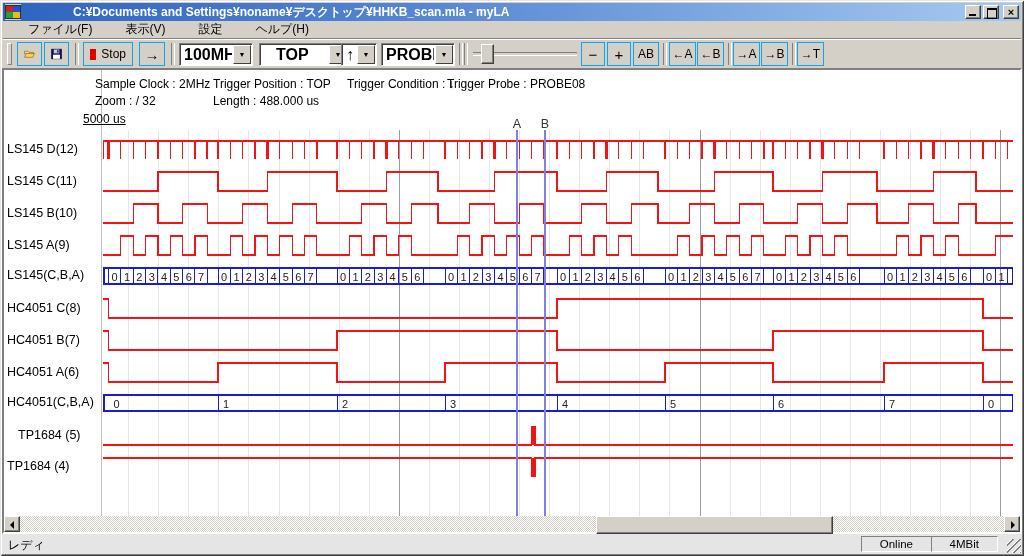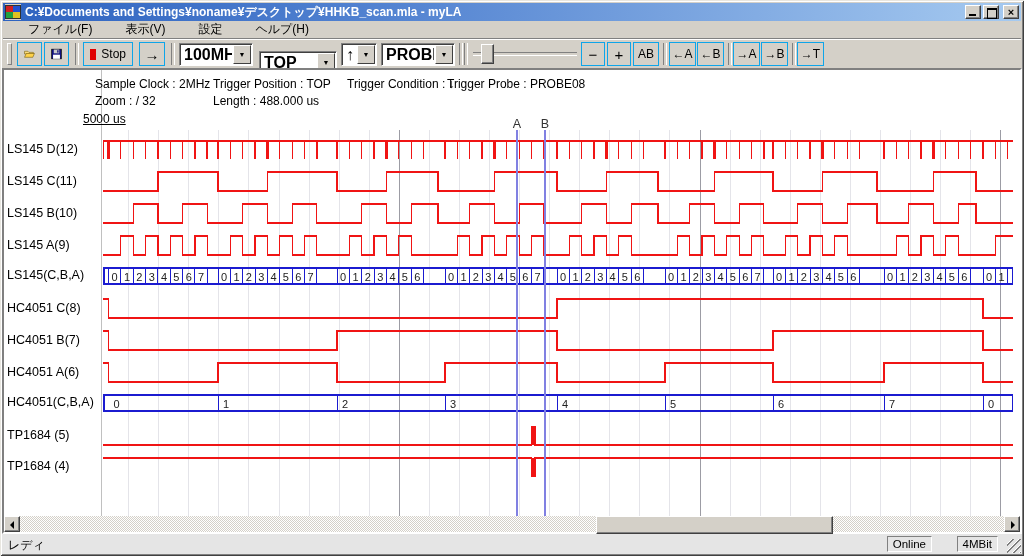--- a/index.html
+++ b/index.html
@@ -1,21 +1,21 @@
 <!DOCTYPE html>
 <html><head>
 <meta charset="utf-8">
 <style>
   html,body{margin:0;padding:0;background:#777;}
   body{width:1024px;height:556px;position:relative;font-family:"Liberation Sans","DejaVu Sans",sans-serif;}
   .window{position:absolute;left:0;top:0;width:1024px;height:556px;background:#d4d0c8;
     box-shadow:inset 1px 1px 0 #e8e6e0, inset -1px -1px 0 #404040, inset 2px 2px 0 #fff, inset -2px -2px 0 #808080;}
   
   .titlebar{position:absolute;left:3px;top:3px;width:1018px;height:18px;
-    background:linear-gradient(90deg,#2e63c0 0%,#5585d2 40%,#a6caf0 100%);display:flex;align-items:center;}
+    background:linear-gradient(90deg,#2e63c0 0%,#5585d2 40%,#a6caf0 100%);display:flex;align-items:center;gap:48px;}
   .app-icon{width:16px;height:16px;margin-left:2px;flex:0 0 16px;}
   .title-text{color:#fff;font-size:12px;font-weight:bold;margin-left:4px;white-space:nowrap;overflow:hidden;flex:1;}
   .win-buttons{display:flex;gap:2px;margin-right:2px;}
   .winbtn{width:16px;height:14px;background:#d4d0c8;border:1px solid;border-color:#fff #404040 #404040 #fff;
     box-shadow:inset -1px -1px 0 #808080;padding:0;position:relative;cursor:default;}
   .winbtn.close{margin-left:2px;}
   .glyph-min{position:absolute;left:3px;bottom:2px;width:7px;height:2px;background:#000;}
   .glyph-max{position:absolute;left:3px;top:2px;width:8px;height:8px;border:1px solid #000;border-top-width:2px;}
   .glyph-x{position:absolute;left:0;top:-1px;width:100%;text-align:center;font-size:11px;font-weight:bold;color:#000;line-height:14px;}
   
@@ -50,21 +50,21 @@
     background:repeating-conic-gradient(#ffffff 0% 25%, #d4d0c8 0% 50%) 0 0/2px 2px;}
   .sbtn{position:absolute;top:0;width:16px;height:16px;background:#d4d0c8;border:1px solid;
     border-color:#fff #404040 #404040 #fff;box-shadow:inset -1px -1px 0 #808080;padding:0;}
   .tri-left{position:absolute;left:5px;top:4px;width:0;height:0;border:4px solid transparent;border-right-color:#000;border-left:none;}
   .tri-right{position:absolute;left:6px;top:4px;width:0;height:0;border:4px solid transparent;border-left-color:#000;border-right:none;}
   .sthumb{position:absolute;top:0;height:16px;background:#d4d0c8;border:1px solid;
     border-color:#fff #404040 #404040 #fff;box-shadow:inset -1px -1px 0 #808080;}
   
   .statusbar{position:absolute;left:2px;top:534px;width:1020px;height:20px;background:#e5e5e5;font-size:12px;}
   .st-ready{position:absolute;left:6px;top:3px;color:#000;}
-  .st-box{position:absolute;top:2px;height:14px;line-height:14px;padding:0 5px;font-size:11.5px;color:#000;
+  .st-box{position:absolute;top:2px;height:14px;line-height:14px;padding:0 18px;font-size:11.5px;color:#000;
     border:1px solid;border-color:#808080 #fff #fff #808080;}
   .st-grip{position:absolute;right:1px;bottom:1px;width:14px;height:14px;
     background:repeating-linear-gradient(135deg,transparent 0 3px,#fff 3px 4px,#808080 4px 5px);}
 </style>
 </head>
 <body>
 
 <div class="window">
 
   <div class="titlebar">
@@ -121,21 +121,21 @@
     <button class="tb tbtn" style="left:136px;top:3px;width:26px;height:24px;">
       <span class="arrow-glyph">→</span>
     </button>
 
     <div class="tb tsep" style="left:168px;top:4px;"></div>
 
     <div class="combo" style="left:176px;top:4px;width:72px;">
       <span class="val">100MHz</span>
       <span class="drop">▼</span>
     </div>
-    <div class="combo" style="left:256px;top:12px;width:76px;">
+    <div class="combo" style="left:256px;top:4px;width:76px;padding-left:12px;">
       <span class="val">TOP</span>
       <span class="drop">▼</span>
     </div>
     <div class="combo" style="left:338px;top:4px;width:34px;">
       <span class="val">↑</span>
       <span class="drop">▼</span>
     </div>
     <div class="combo" style="left:378px;top:4px;width:72px;">
       <span class="val">PROBE00</span>
       <span class="drop">▼</span>
@@ -195,21 +195,21 @@
   <div id="labels">
       <div class="ch-label" style="top: 142px;">LS145 D(12)</div>
       <div class="ch-label" style="top: 173.5px;">LS145 C(11)</div>
       <div class="ch-label" style="top: 205.5px;">LS145 B(10)</div>
       <div class="ch-label" style="top: 237.5px;">LS145 A(9)</div>
       <div class="ch-label" style="top: 268px;">LS145(C,B,A)</div>
       <div class="ch-label" style="top: 300.5px;">HC4051 C(8)</div>
       <div class="ch-label" style="top: 332.5px;">HC4051 B(7)</div>
       <div class="ch-label" style="top: 364.5px;">HC4051 A(6)</div>
       <div class="ch-label" style="top: 395px;">HC4051(C,B,A)</div>
-      <div class="ch-label" style="top: 428px;">TP1684 (5)</div>
+      <div class="ch-label" style="top: 428px; margin-left: 11px;">TP1684 (5)</div>
       <div class="ch-label" style="top: 459px;">TP1684 (4)</div>
     </div>
 
   <svg id="plot" width="1024" height="556" viewBox="0 0 1024 556">
       <line x1="128.67" y1="130" x2="128.67" y2="516" stroke="#e4e4e9" stroke-width="1" shape-rendering="crispEdges"></line>
       <line x1="158.74" y1="130" x2="158.74" y2="516" stroke="#e4e4e9" stroke-width="1" shape-rendering="crispEdges"></line>
       <line x1="188.81" y1="130" x2="188.81" y2="516" stroke="#e4e4e9" stroke-width="1" shape-rendering="crispEdges"></line>
       <line x1="218.88" y1="130" x2="218.88" y2="516" stroke="#e4e4e9" stroke-width="1" shape-rendering="crispEdges"></line>
       <line x1="248.95" y1="130" x2="248.95" y2="516" stroke="#e4e4e9" stroke-width="1" shape-rendering="crispEdges"></line>
       <line x1="279.02" y1="130" x2="279.02" y2="516" stroke="#e4e4e9" stroke-width="1" shape-rendering="crispEdges"></line>

